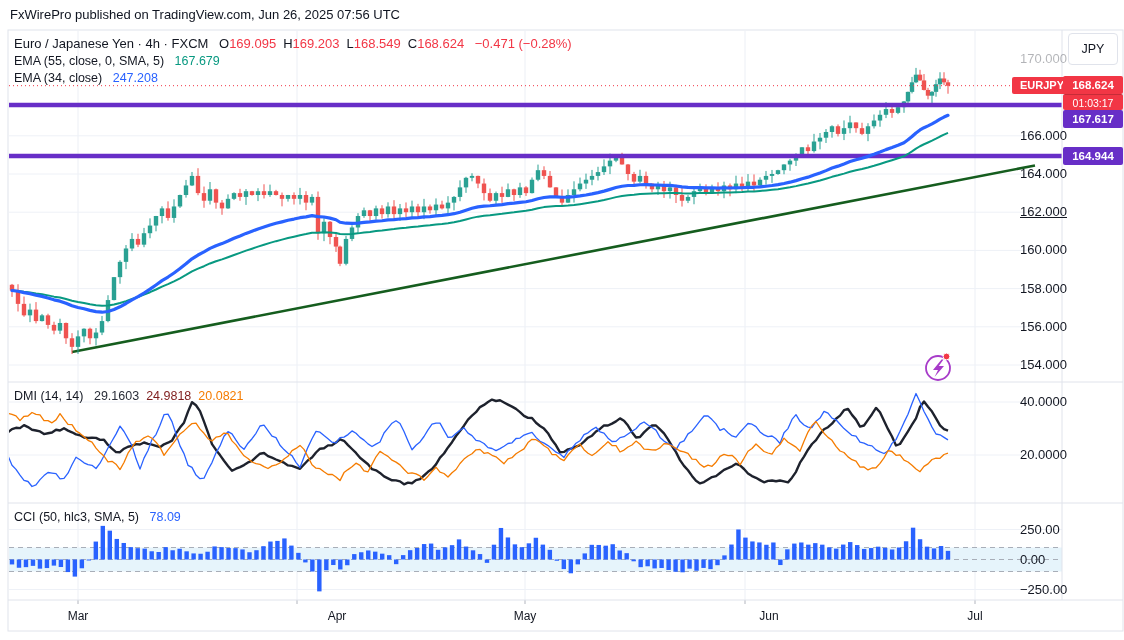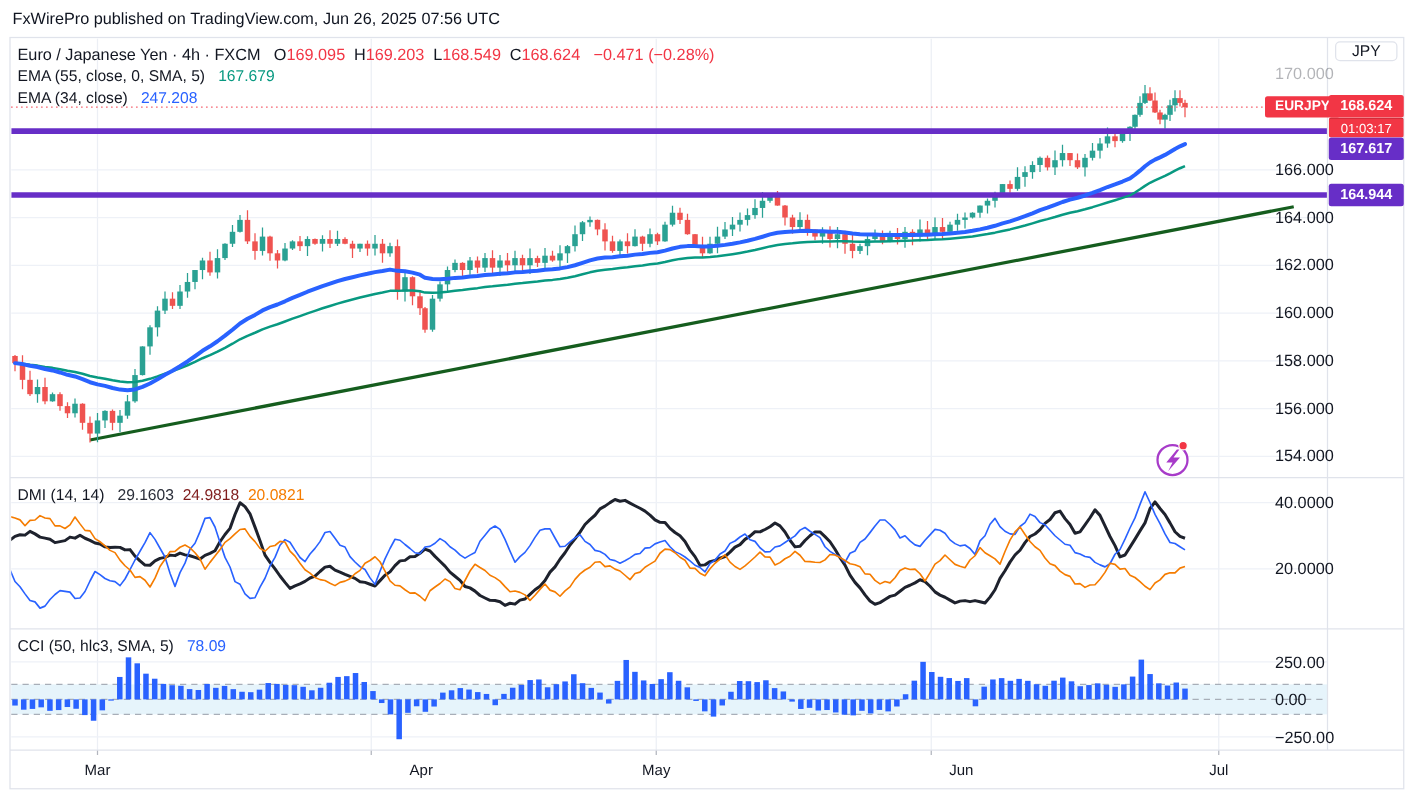--- a/index.html
+++ b/index.html
@@ -10,21 +10,21 @@
   .ohlc-letter{color:#131722}
   .red{color:#f23645}
   .teal{color:#089981}
   .blue{color:#2962ff}
   .lbl{position:absolute;left:1020px;font-size:13px;color:#131722;line-height:14px;white-space:nowrap}
   .faint{opacity:.32}
   .badge{position:absolute;left:1063px;width:60px;text-align:center;color:#fff;font-weight:700;border-radius:2px;line-height:18px;height:18px;font-size:11.5px}
   .badge.countdown{height:16px;line-height:16px;font-size:10.5px;font-weight:400;border-top:1px solid rgba(0,0,0,.18);box-sizing:border-box}
   .sym-badge{position:absolute;left:1012px;top:77px;width:60px;height:17px;line-height:17px;background:#f23645;color:#fff;font-weight:700;font-size:11px;text-align:center;border-radius:2px}
   .month{position:absolute;top:609px;font-size:12px;color:#131722;transform:translateX(-50%);white-space:nowrap}
-  .jpy-btn{position:absolute;left:1068px;top:33px;width:50px;height:16px;border:1px solid #e0e3eb;border-radius:4px;display:flex;align-items:center;justify-content:center;font-size:12.5px;background:#fff;box-sizing:border-box;cursor:pointer}
+  .jpy-btn{position:absolute;left:1068px;top:33px;width:50px;height:32px;border:1px solid #e0e3eb;border-radius:4px;display:flex;align-items:center;justify-content:center;font-size:12.5px;background:#fff;box-sizing:border-box;cursor:pointer}
   .pane-overlay{position:absolute;left:9px;width:1053px;background:transparent}
   svg{position:absolute;left:0;top:0}
 </style>
 </head>
 <body>
 
 <svg id="chart-svg" width="1124" height="640">
     <defs>
       <clipPath id="mainClip">
         <rect x="9" y="31" width="1053" height="350"></rect>
@@ -576,21 +576,21 @@
 <div class="badge" style="top:76px;background:#f23645">168.624</div>
 <div class="badge countdown" style="top:94px;background:#f23645">01:03:17</div>
 <div class="badge" style="top:110px;background:#672ec7">167.617</div>
 <div class="badge" style="top:147px;background:#672ec7">164.944</div>
 
 <div id="axis-labels">
     <div class="lbl" style="top: 358px;">154.000</div>
     <div class="lbl" style="top: 319.8px;">156.000</div>
     <div class="lbl" style="top: 281.6px;">158.000</div>
     <div class="lbl" style="top: 243.4px;">160.000</div>
-    <div class="lbl" style="top: 205.2px;">162.000</div>
+    <div class="lbl" style="top: 205.2px; text-decoration: underline;">162.000</div>
     <div class="lbl" style="top: 167px;">164.000</div>
     <div class="lbl" style="top: 128.8px; text-align: center;">166.000</div>
     <div class="lbl" style="top: 395px;">40.0000</div>
     <div class="lbl" style="top: 448px;">20.0000</div>
     <div class="lbl" style="top: 522.5px;">250.00</div>
     <div class="lbl" style="top: 552.5px;">0.00</div>
     <div class="lbl" style="top: 582.5px;">−250.00</div>
   </div>
 <div id="month-labels">
     <div class="month" style="left: 78px;">Mar</div>

